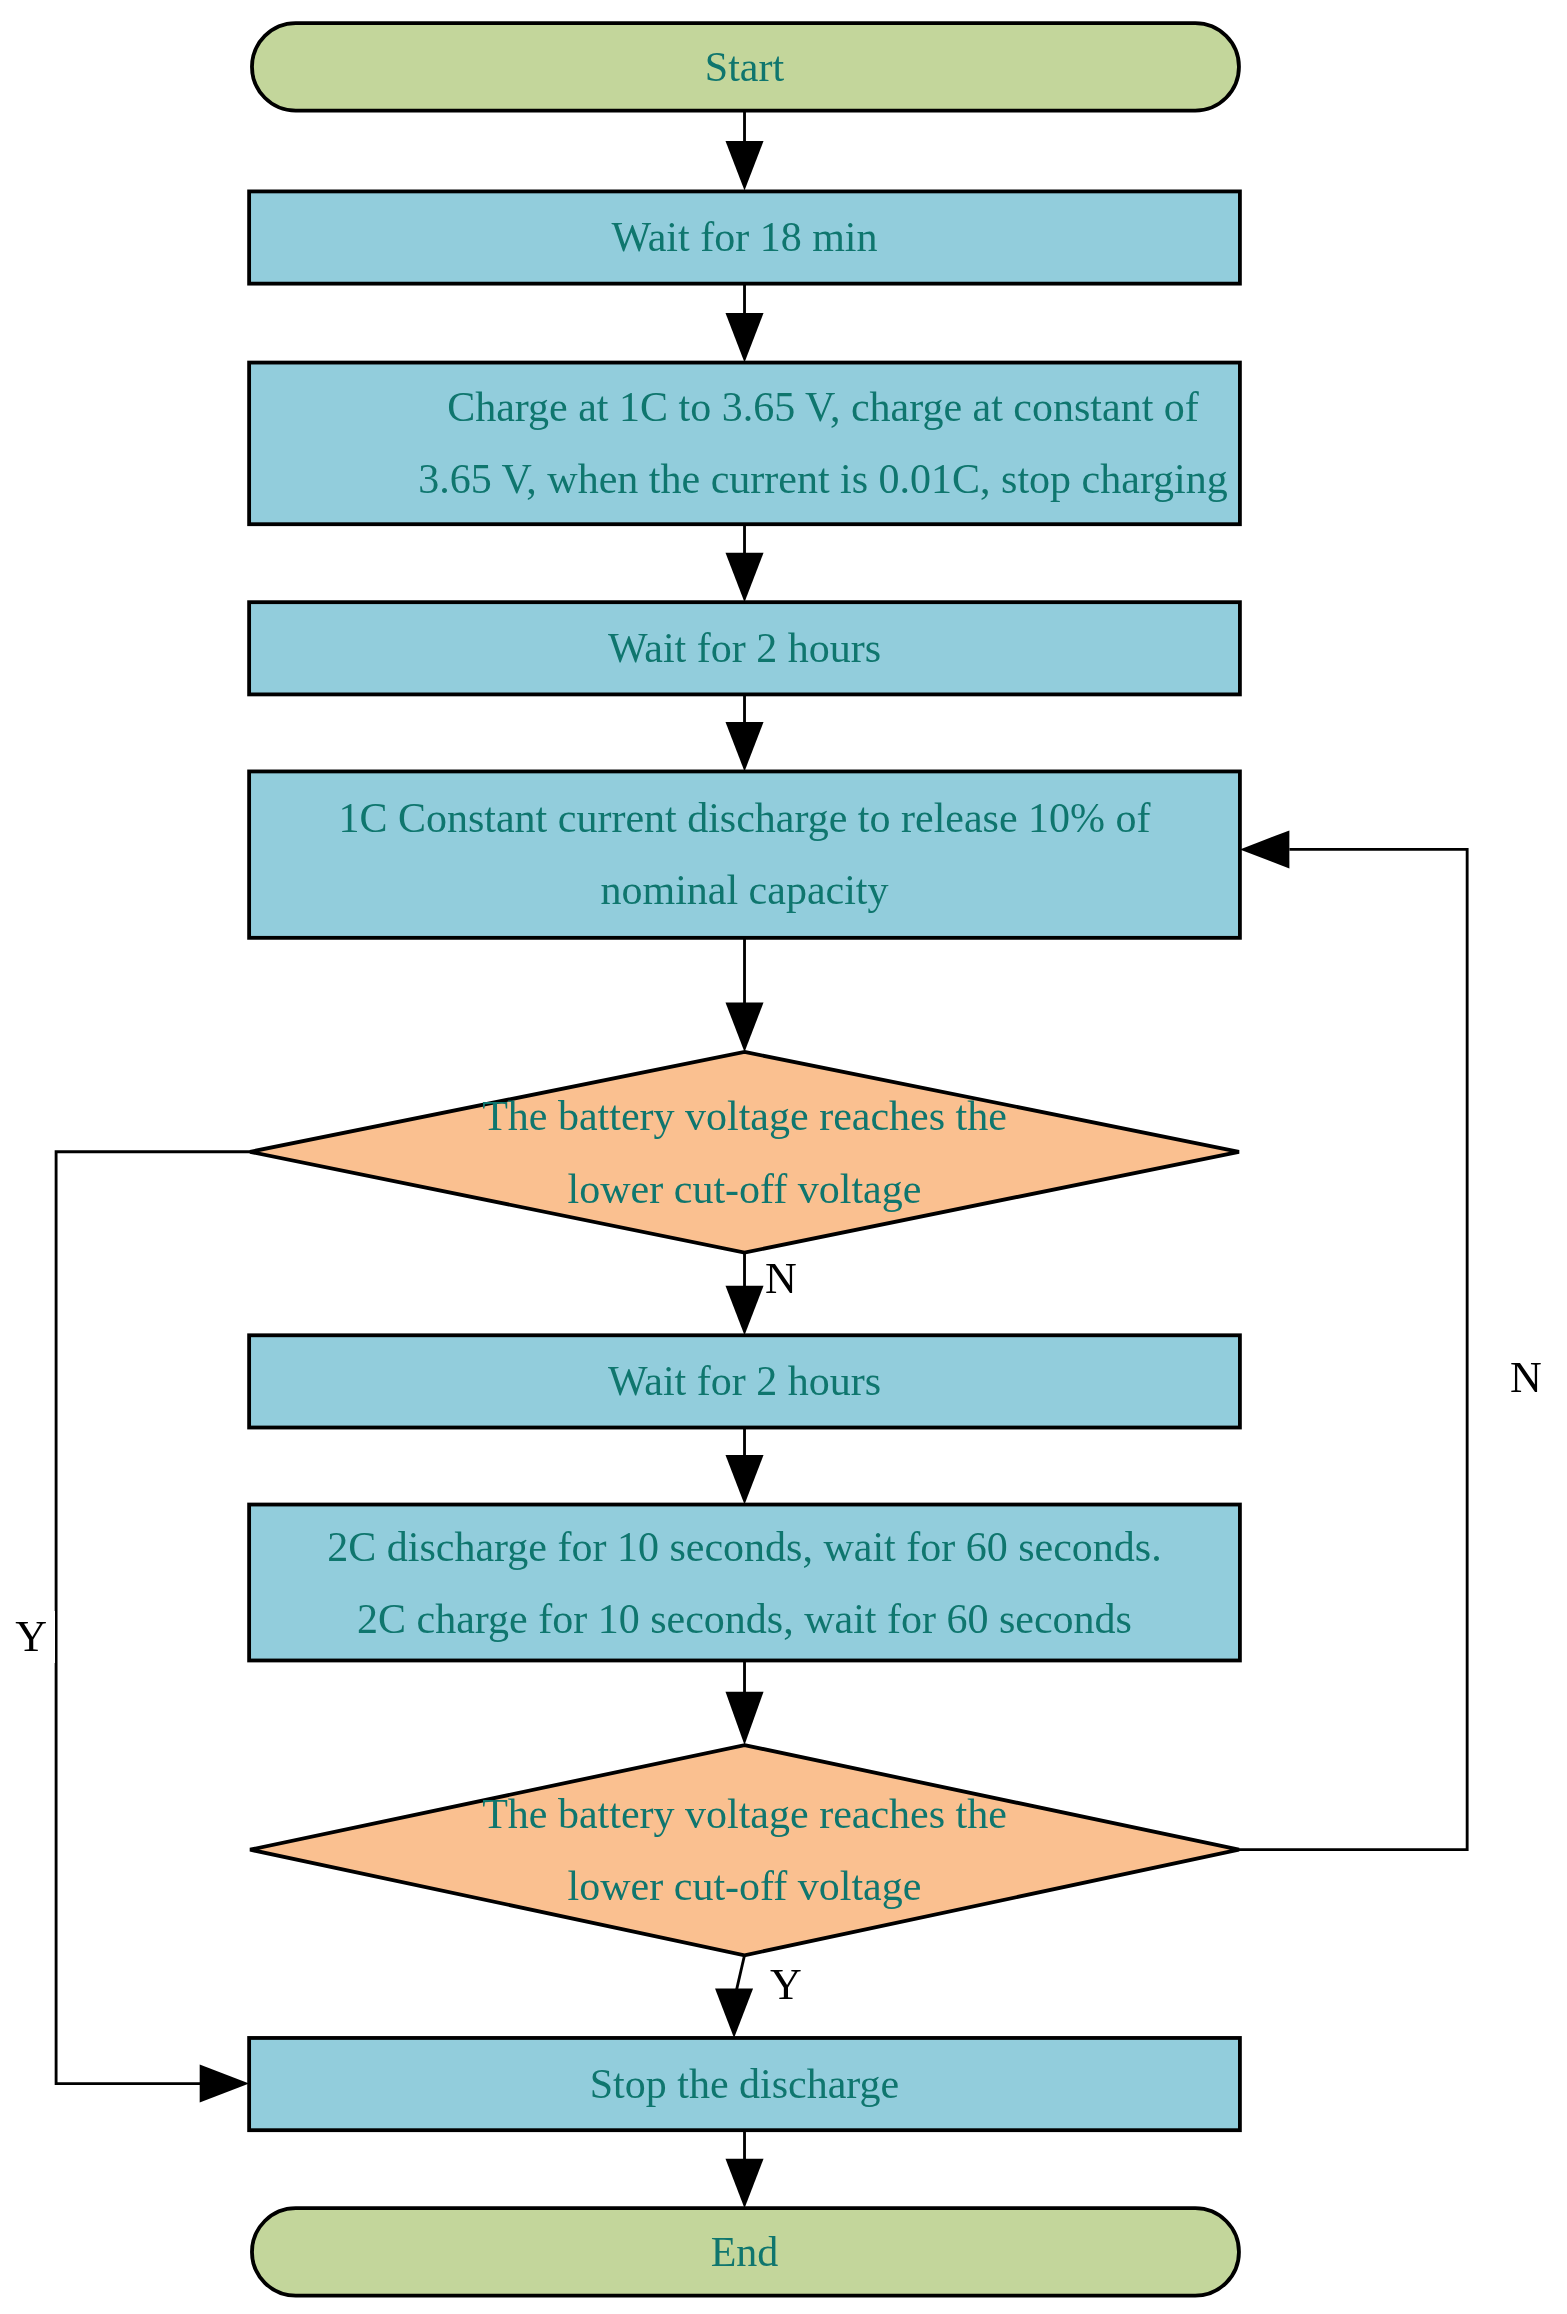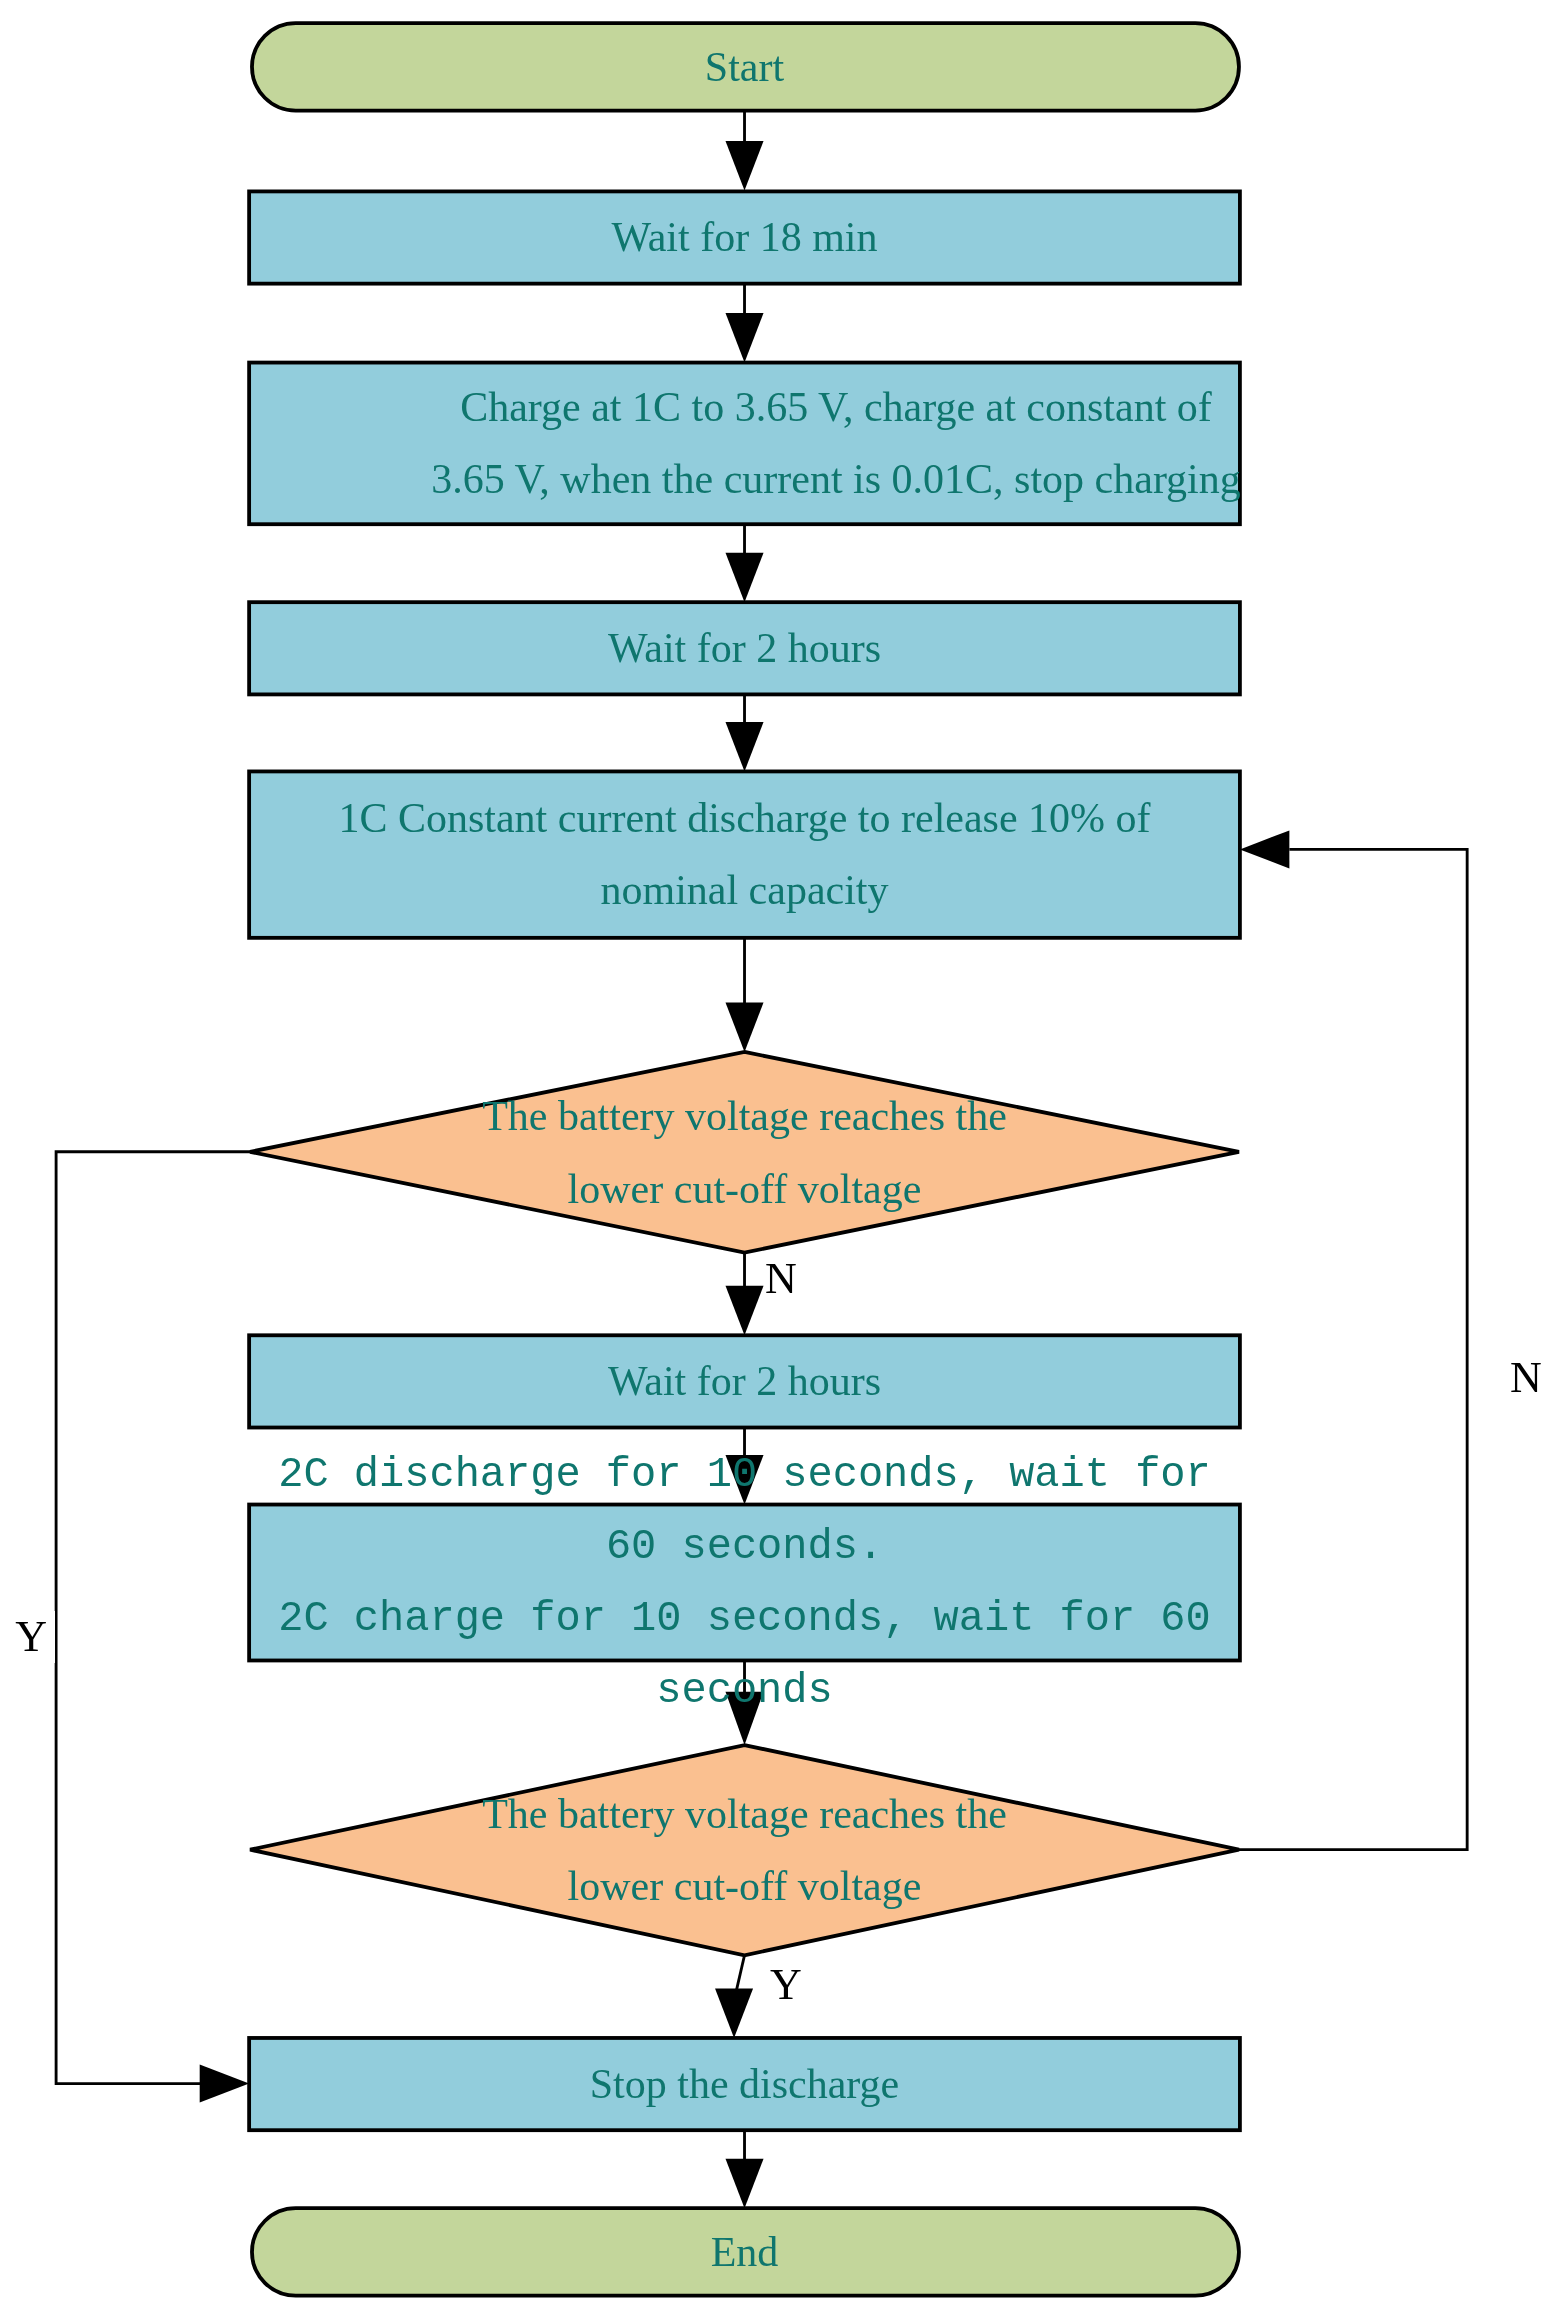--- a/index.html
+++ b/index.html
@@ -99,34 +99,34 @@
 
     <rect class="shape" x="262" y="2143" width="1042" height="97" fill="#92cddc"></rect>
 
     <rect class="shape" x="265" y="2322" width="1038" height="92" rx="46" ry="46" fill="#c3d69b"></rect>
   </svg>
 
   <div class="lbl" style="left:249px; top:23px;  width:991px; height:88px;">Start</div>
 
   <div class="lbl" style="left:249px; top:191px; width:991px; height:92px;">Wait for 18 min</div>
 
-  <div class="lbl" style="left:249px; top:362px; width:1130px; height:162px;padding-left:22px;">Charge at 1C to 3.65 V, charge at constant of
+  <div class="lbl" style="left:236px; top:362px; width:1130px; height:162px;padding-left:22px;">Charge at 1C to 3.65 V, charge at constant of
 3.65 V, when the current is 0.01C, stop charging</div>
 
   <div class="lbl" style="left:249px; top:602px; width:991px; height:92px;">Wait for 2 hours</div>
 
   <div class="lbl" style="left:249px; top:771px; width:991px; height:166px;">1C Constant current discharge to release 10% of
 nominal capacity</div>
 
   <div class="lbl" style="left:249px; top:1052px; width:991px; height:201px;">The battery voltage reaches the
 lower cut-off voltage</div>
 
   <div class="lbl" style="left:249px; top:1335px; width:991px; height:92px;">Wait for 2 hours</div>
 
-  <div class="lbl" style="left:249px; top:1505px; width:991px; height:156px;font-family:Liberation Mono, monospace;">2C discharge for 10 seconds, wait for 60 seconds.
+  <div class="lbl" style="left:249px; top:1505px; width:991px; height:156px;">2C discharge for 10 seconds, wait for 60 seconds.
 2C charge for 10 seconds, wait for 60 seconds</div>
 
   <div class="lbl" style="left:249px; top:1745px; width:991px; height:210px;">The battery voltage reaches the
 lower cut-off voltage</div>
 
   <div class="lbl" style="left:249px; top:2038px; width:991px; height:92px;">Stop the discharge</div>
 
   <div class="lbl" style="left:249px; top:2208px; width:991px; height:88px;">End</div>
 
   <div class="edge-lbl" style="left:765px; top:1255px;">N</div>

